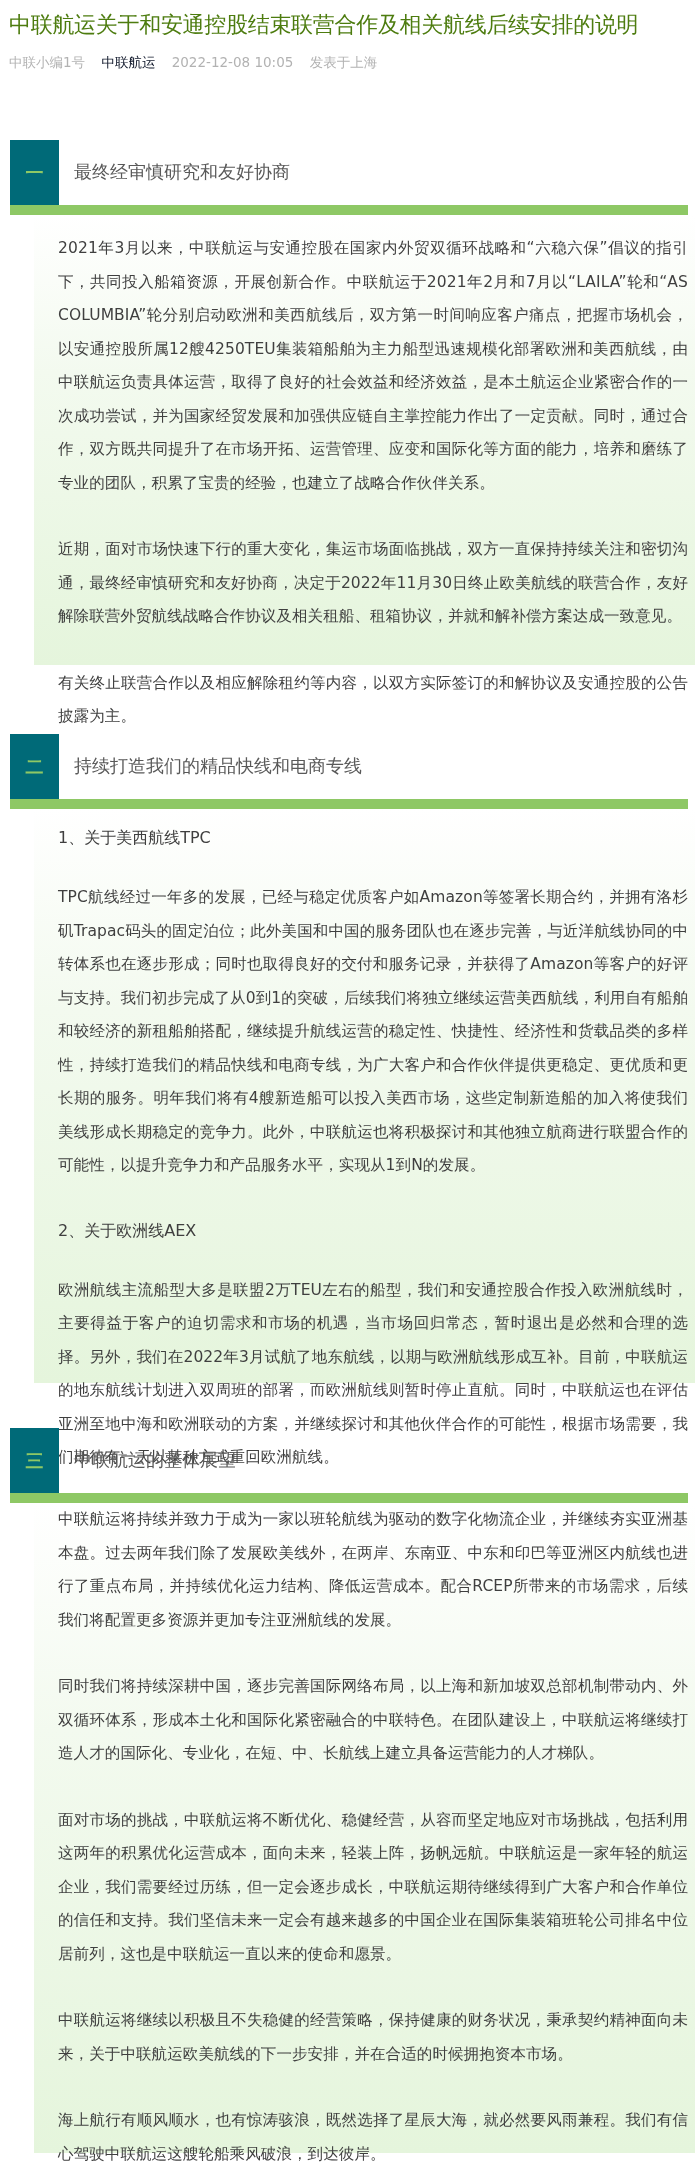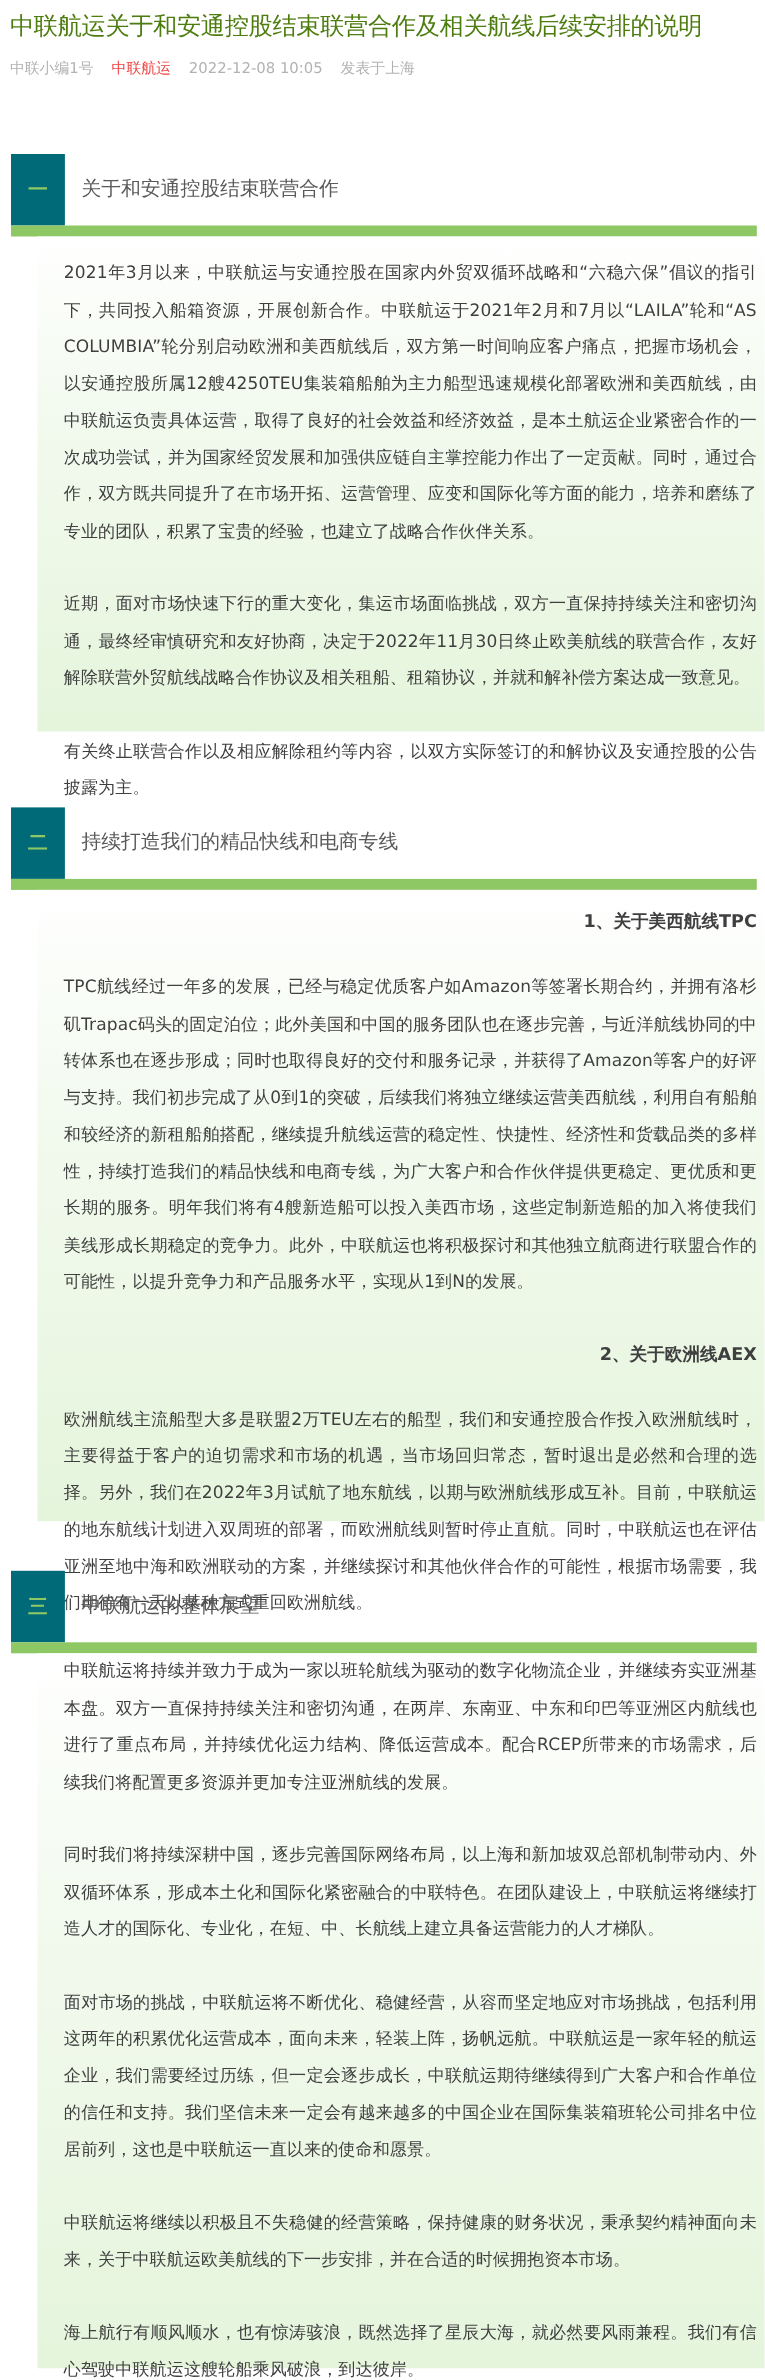--- a/index.html
+++ b/index.html
@@ -9,21 +9,21 @@
   .title {
     position: absolute; left: 9px; top: 8px; width: 680px;
     font-size: 22px; line-height: 34px; color: #4d7c0f; font-weight: normal;
     letter-spacing: -0.3px; white-space: nowrap;
   }
   .meta {
     position: absolute; left: 9px; top: 52px; font-size: 13.5px; line-height: 20px;
     color: #b2b2b2; white-space: nowrap;
   }
   .meta span { margin-right: 12px; margin-top: 42px; }
-  .meta .account { color: #ef4444; cursor: pointer; }
+  .meta .account { color: #0f172a; cursor: pointer; }
 
   .sec-head { position: absolute; left: 10px; width: 678px; height: 75px; }
   .sec-head .num-box {
     position: absolute; left: 0; top: 0; width: 49px; height: 65px; background: #006a78;
     display: flex; align-items: center; justify-content: center;
   }
   .sec-head .num-box .num {
     color: #8ec865; font-size: 18px; font-weight: bold; line-height: 1;
   }
   .sec-head .label {
@@ -38,42 +38,42 @@
     position: absolute; left: 10px; width: 678px;
     background: linear-gradient(180deg, #ffffff 0%, #f3faef 35%, #e5f5dc 100%);
     padding: 0 24px 0 24px;
     margin-left: 24px;
   }
   .panel p {
     font-size: 15.5px; line-height: 33.5px; color: #3f3f3f; text-align: justify;
     margin-bottom: 33px; letter-spacing: 0.1px;
   }
   .panel h3 {
-    font-size: 16px; line-height: 30px; color: #3f3f3f; font-weight: bold; margin-bottom: 28px; text-align: right;
+    font-size: 16px; line-height: 30px; color: #3f3f3f; font-weight: normal; margin-bottom: 28px;
   }
 </style>
 </head>
 <body>
 
 <div class="page">
 
   <h1 class="title">中联航运关于和安通控股结束联营合作及相关航线后续安排的说明</h1>
 
   <div class="meta">
     <span>中联小编1号</span>
     <span class="account">中联航运</span>
     <span>2022-12-08 10:05</span>
     <span>发表于上海</span>
   </div>
 
   <div class="sec-head" style="top:140px;">
     <div class="num-box">
       <span class="num">一</span>
     </div>
-    <div class="label">关于和安通控股结束联营合作</div>
+    <div class="label">最终经审慎研究和友好协商</div>
     <div class="bar"></div>
   </div>
   <div class="panel" style="top:215px; height:450px; padding-top:17px;">
     <p>2021年3月以来，中联航运与安通控股在国家内外贸双循环战略和“六稳六保”倡议的指引下，共同投入船箱资源，开展创新合作。中联航运于2021年2月和7月以“LAILA”轮和“AS COLUMBIA”轮分别启动欧洲和美西航线后，双方第一时间响应客户痛点，把握市场机会，以安通控股所属12艘4250TEU集装箱船舶为主力船型迅速规模化部署欧洲和美西航线，由中联航运负责具体运营，取得了良好的社会效益和经济效益，是本土航运企业紧密合作的一次成功尝试，并为国家经贸发展和加强供应链自主掌控能力作出了一定贡献。同时，通过合作，双方既共同提升了在市场开拓、运营管理、应变和国际化等方面的能力，培养和磨练了专业的团队，积累了宝贵的经验，也建立了战略合作伙伴关系。</p>
     <p>近期，面对市场快速下行的重大变化，集运市场面临挑战，双方一直保持持续关注和密切沟通，最终经审慎研究和友好协商，决定于2022年11月30日终止欧美航线的联营合作，友好解除联营外贸航线战略合作协议及相关租船、租箱协议，并就和解补偿方案达成一致意见。</p>
     <p>有关终止联营合作以及相应解除租约等内容，以双方实际签订的和解协议及安通控股的公告披露为主。</p>
   </div>
 
   <div class="sec-head" style="top:734px;">
     <div class="num-box">
@@ -90,21 +90,21 @@
   </div>
 
   <div class="sec-head" style="top:1428px;">
     <div class="num-box">
       <span class="num">三</span>
     </div>
     <div class="label">中联航运的整体展望</div>
     <div class="bar"></div>
   </div>
   <div class="panel" style="top:1503px; height:650px; padding-top:0px;">
-    <p>中联航运将持续并致力于成为一家以班轮航线为驱动的数字化物流企业，并继续夯实亚洲基本盘。双方一直保持持续关注和密切沟通，在两岸、东南亚、中东和印巴等亚洲区内航线也进行了重点布局，并持续优化运力结构、降低运营成本。配合RCEP所带来的市场需求，后续我们将配置更多资源并更加专注亚洲航线的发展。</p>
+    <p>中联航运将持续并致力于成为一家以班轮航线为驱动的数字化物流企业，并继续夯实亚洲基本盘。过去两年我们除了发展欧美线外，在两岸、东南亚、中东和印巴等亚洲区内航线也进行了重点布局，并持续优化运力结构、降低运营成本。配合RCEP所带来的市场需求，后续我们将配置更多资源并更加专注亚洲航线的发展。</p>
     <p>同时我们将持续深耕中国，逐步完善国际网络布局，以上海和新加坡双总部机制带动内、外双循环体系，形成本土化和国际化紧密融合的中联特色。在团队建设上，中联航运将继续打造人才的国际化、专业化，在短、中、长航线上建立具备运营能力的人才梯队。</p>
     <p>面对市场的挑战，中联航运将不断优化、稳健经营，从容而坚定地应对市场挑战，包括利用这两年的积累优化运营成本，面向未来，轻装上阵，扬帆远航。中联航运是一家年轻的航运企业，我们需要经过历练，但一定会逐步成长，中联航运期待继续得到广大客户和合作单位的信任和支持。我们坚信未来一定会有越来越多的中国企业在国际集装箱班轮公司排名中位居前列，这也是中联航运一直以来的使命和愿景。</p>
     <p>中联航运将继续以积极且不失稳健的经营策略，保持健康的财务状况，秉承契约精神面向未来，关于中联航运欧美航线的下一步安排，并在合适的时候拥抱资本市场。</p>
     <p>海上航行有顺风顺水，也有惊涛骇浪，既然选择了星辰大海，就必然要风雨兼程。我们有信心驾驶中联航运这艘轮船乘风破浪，到达彼岸。</p>
 
   </div>
 
 </div>
 
 </body></html>

